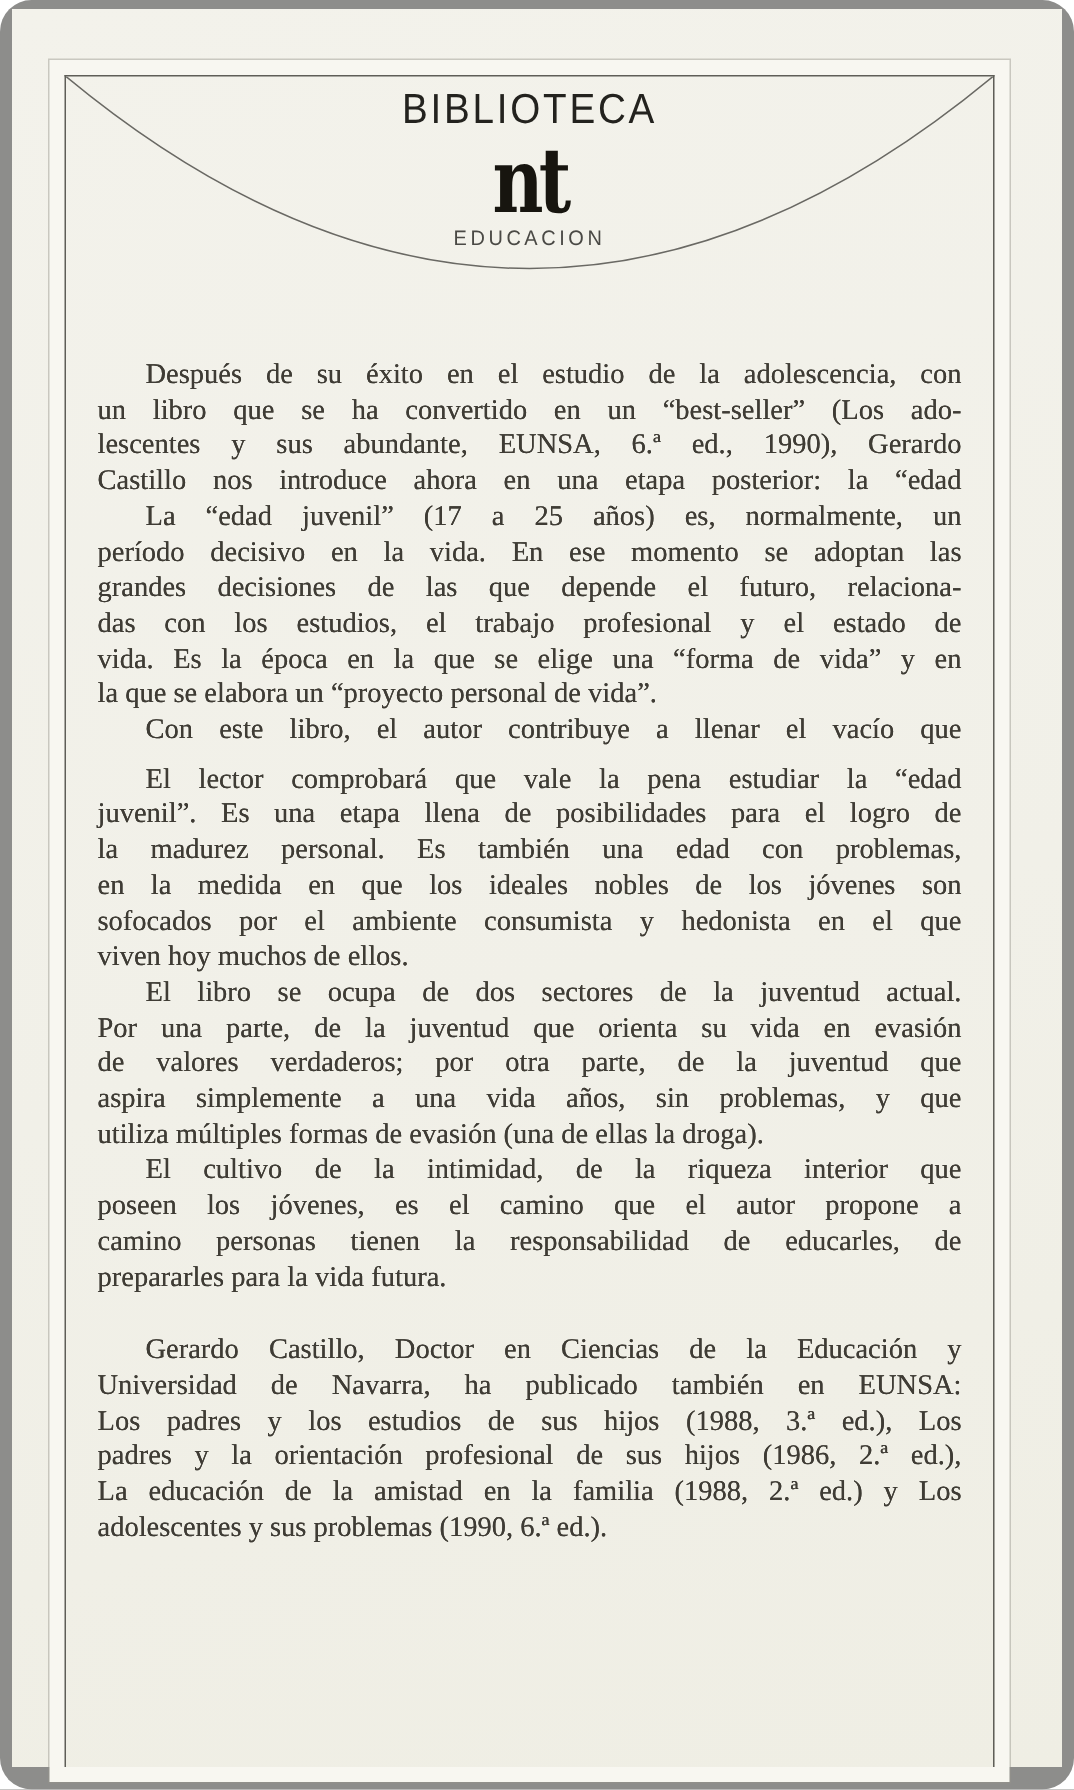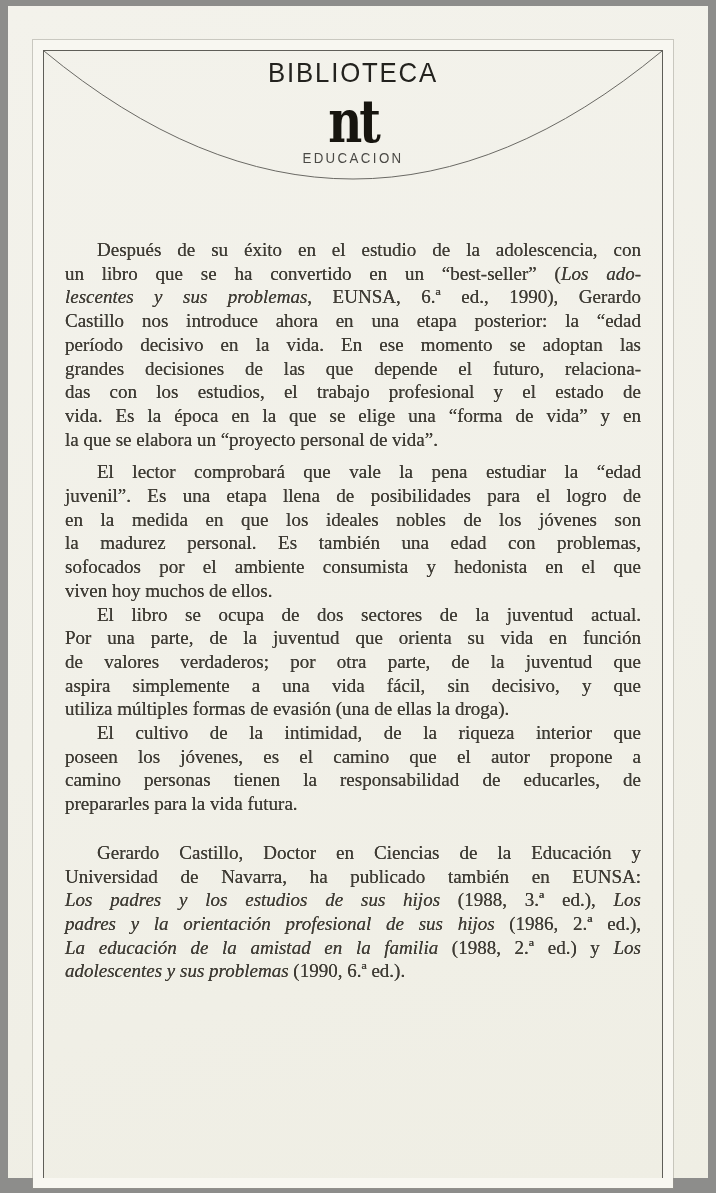--- a/index.html
+++ b/index.html
@@ -13,20 +13,21 @@
   }
   html,body{margin:0;padding:0;}
   body{
     width:716px;height:1193px;overflow:hidden;
     font-family:"Liberation Serif","DejaVu Serif",serif;
     background:#fff;
   }
   .photo{
     position:relative;width:716px;height:1193px;
     background:var(--gray);
+    border-radius:21px;
   }
   .cover{
     position:absolute;left:8px;top:6px;width:700px;height:1172px;
     background:linear-gradient(165deg,#f3f2eb 0%,var(--cover) 55%,#efeee4 100%);
   }
   .inner-box{
     position:absolute;left:35px;top:44px;width:620px;height:1128px;
     border:1px solid var(--frame);
     border-bottom:none;
     box-shadow:0 0 0 10px var(--band), 0 0 0 11px rgba(150,149,140,.45);
@@ -73,64 +74,66 @@
   .para.bio{margin-top:25px;}
   .line{
     text-align:justify;
     text-align-last:justify;
     -moz-text-align-last:justify;
     text-justify:inter-word;
   }
   .line.indent{padding-left:32px;}
   .line.last{text-align-last:left;-moz-text-align-last:left;}
   .line span{white-space:pre-wrap;}
-  span.italic{font-style:italic;}
+  span.italic{}
   span.bold{font-weight:normal;}
 </style>
 </head>
 <body>
 
 <div class="photo">
   <div class="cover">
     <div class="inner-box">
       <svg class="arc" viewBox="0 0 620 130" preserveAspectRatio="none" aria-hidden="true">
         <path d="M0,0 Q310,256 620,0"></path>
       </svg>
       <div class="series">BIBLIOTECA</div>
       <div class="logo">nt</div>
       <div class="collection">EDUCACION</div>
       <div class="body-text" id="body-text">
           <div class="para">
             <div class="line indent"><span class="regular">Después de su éxito en el estudio de la adolescencia, con</span></div>
             <div class="line"><span class="regular">un libro que se ha convertido en un “best-seller” (</span><span class="italic">Los ado-</span></div>
-            <div class="line"><span class="italic">lescentes y sus problemas</span><span class="regular">, EUNSA, 6.ª ed., 1990), Gerardo</span></div>
+            <div class="line"><span class="italic">lescentes y sus abundante</span><span class="regular">, EUNSA, 6.ª ed., 1990), Gerardo</span></div>
             <div class="line"><span class="regular">Castillo nos introduce ahora en una etapa posterior: la “edad</span></div>
           </div>
           <div class="para">
+            <div class="line indent"><span class="regular">La “edad juvenil” (17 a 25 años) es, normalmente, un</span></div>
             <div class="line"><span class="regular">período decisivo en la vida. En ese momento se adoptan las</span></div>
             <div class="line"><span class="regular">grandes decisiones de las que depende el futuro, relaciona-</span></div>
             <div class="line"><span class="regular">das con los estudios, el trabajo profesional y el estado de</span></div>
             <div class="line"><span class="regular">vida. Es la época en la que se elige una “forma de vida” y en</span></div>
             <div class="line last"><span class="regular">la que se elabora un “proyecto personal de vida”.</span></div>
           </div>
           <div class="para">
+            <div class="line indent"><span class="regular">Con este libro, el autor contribuye a llenar el vacío que</span></div>
           </div>
           <div class="para p4">
             <div class="line indent"><span class="regular">El lector comprobará que vale la pena estudiar la “edad</span></div>
             <div class="line"><span class="regular">juvenil”. Es una etapa llena de posibilidades para el logro de</span></div>
+            <div class="line"><span class="regular">la madurez personal. Es también una edad con problemas,</span></div>
             <div class="line"><span class="regular">en la medida en que los ideales nobles de los jóvenes son</span></div>
-            <div class="line"><span class="regular">la madurez personal. Es también una edad con problemas,</span></div>
             <div class="line"><span class="regular">sofocados por el ambiente consumista y hedonista en el que</span></div>
             <div class="line last"><span class="regular">viven hoy muchos de ellos.</span></div>
           </div>
           <div class="para">
             <div class="line indent"><span class="regular">El libro se ocupa de dos sectores de la juventud actual.</span></div>
-            <div class="line"><span class="regular">Por una parte, de la juventud que orienta su vida en función</span></div>
+            <div class="line"><span class="regular">Por una parte, de la juventud que orienta su vida en evasión</span></div>
             <div class="line"><span class="regular">de valores verdaderos; por otra parte, de la juventud que</span></div>
-            <div class="line"><span class="regular">aspira simplemente a una vida fácil, sin decisivo, y que</span></div>
+            <div class="line"><span class="regular">aspira simplemente a una vida años, sin problemas, y que</span></div>
             <div class="line last"><span class="regular">utiliza múltiples formas de evasión (una de ellas la droga).</span></div>
           </div>
           <div class="para">
             <div class="line indent"><span class="regular">El cultivo de la intimidad, de la riqueza interior que</span></div>
             <div class="line"><span class="regular">poseen los jóvenes, es el camino que el autor propone a</span></div>
             <div class="line"><span class="regular">camino personas tienen la responsabilidad de educarles, de</span></div>
             <div class="line last"><span class="regular">prepararles para la vida futura.</span></div>
           </div>
           <div class="para bio">
             <div class="line indent"><span class="bold">Gerardo Castillo,</span><span class="regular"> Doctor en Ciencias de la Educación y</span></div>

